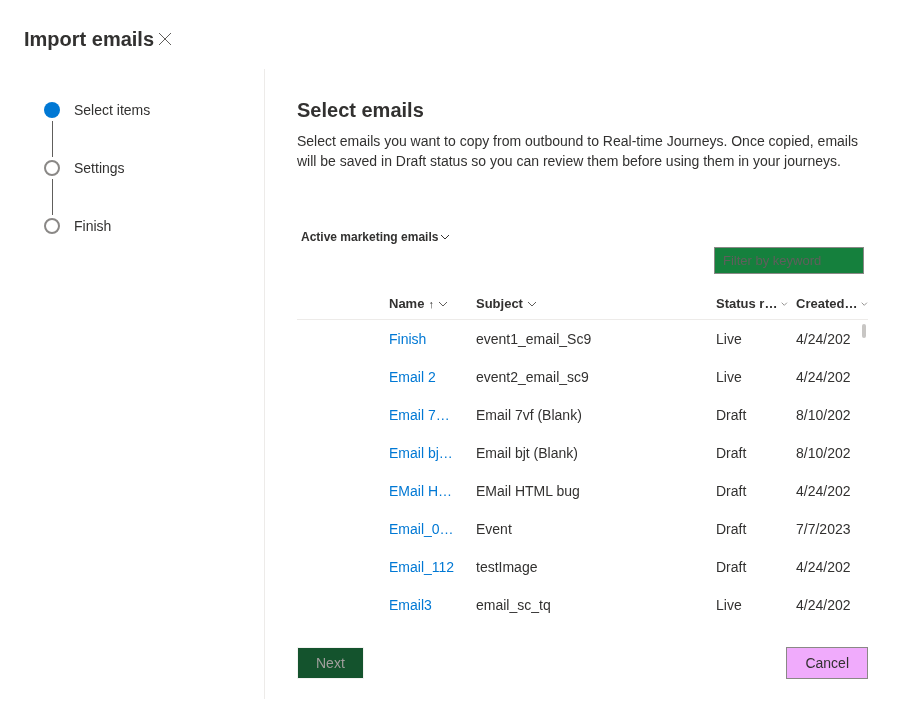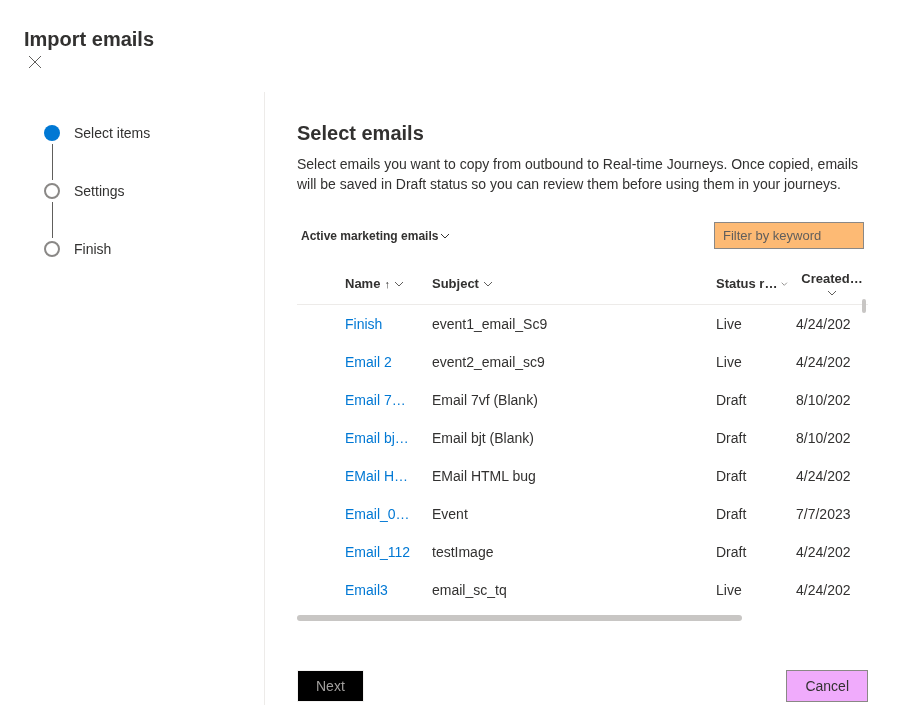--- a/index.html
+++ b/index.html
@@ -1,18 +1,18 @@
 <!DOCTYPE html>
 <html><head>
   <meta charset="utf-8">
   <style>
     * { box-sizing: border-box; margin: 0; padding: 0; font-family: "Segoe UI", -apple-system, sans-serif; }
     body { width: 900px; height: 705px; background: #fff; color: #323130; font-size: 14px; position: relative; }
     
-    .header { padding: 28px 40px 16px 24px; display: flex; align-items: flex-start; flex-direction: column; }
+    .header { padding: 28px 40px 16px 24px; display: flex; align-items: flex-start; }
     .header h1 { font-size: 20px; font-weight: 600; color: #323130; }
     .close-btn { background: none; border: none; cursor: pointer; padding: 4px; color: #605e5c; }
     .close-btn svg { width: 14px; height: 14px; }
     
     .body-container { display: flex; height: calc(100% - 75px); }
     
     .sidebar { width: 265px; padding: 30px 38px 20px 44px; border-right: 1px solid #edebe9; }
     .step-list { list-style: none; }
     .step-item { display: flex; align-items: center; gap: 14px; position: relative; height: 22px; }
     .step-indicator { width: 16px; height: 16px; border-radius: 50%; flex-shrink: 0; position: relative; z-index: 2; background: #fff; }
@@ -21,49 +21,49 @@
     .step-label { font-size: 14px; color: #323130; }
     .step-connector { height: 36px; width: 1px; background: #605e5c; margin-left: 7.5px; }
     
     .main { flex: 1; padding: 30px 32px 20px 32px; display: flex; flex-direction: column; position: relative; justify-content: space-between; }
     .main h2 { font-size: 20px; font-weight: 600; margin-bottom: 10px; }
     .description { font-size: 14px; color: #323130; line-height: 1.4; margin-bottom: 28px; }
     
     .table-controls { display: flex; justify-content: space-between; align-items: center; padding: 0 4px 14px 4px; }
     .view-selector { display: flex; align-items: center; gap: 2px; font-size: 12px; font-weight: 600; cursor: pointer; }
     .chevron-down { width: 10px; height: 6px; }
-    .filter-input { width: 150px; padding: 5px 8px; border: 1px solid #8a8886; font-size: 13px; background: #fdba74; }
+    .filter-input { width: 150px; padding: 5px 8px; border: 1px solid #8a8886; font-size: 13px; background: #15803d; margin-top: 48px; }
     .filter-input::placeholder { color: #605e5c; }
     
     .table-wrapper { position: relative; flex: 1; overflow: hidden; }
     .table-header-row { display: flex; padding: 8px 0; border-bottom: 1px solid #edebe9; font-weight: 600; font-size: 13px; }
     .col-checkbox { width: 48px; flex-shrink: 0; }
-    .col-name { width: 87px; flex-shrink: 0; padding-right: 20px; }
+    .col-name { width: 87px; flex-shrink: 0; padding-right: 20px; margin-left: 44px; }
     .col-subject { flex: 1; min-width: 0; padding-right: 8px; }
     .col-status { width: 80px; flex-shrink: 0; padding-right: 8px; }
-    .col-created { width: 72px; flex-shrink: 0; flex-direction: column; }
+    .col-created { width: 72px; flex-shrink: 0; }
     .th-cell { display: flex; align-items: center; gap: 4px; color: #323130; white-space: nowrap; overflow: hidden; text-overflow: ellipsis; cursor: pointer; }
     .sort-arrow { font-size: 11px; }
     
     .table-body { }
     .table-row { display: flex; padding: 11px 0; font-size: 14px; align-items: center; }
     .table-row .cell { white-space: nowrap; overflow: hidden; text-overflow: ellipsis; }
     .name-link { color: #0078d4; cursor: pointer; }
     
     .hscroll-track { height: 8px; background: #fff; margin-top: 6px; position: relative; }
     .hscroll-thumb { position: absolute; left: 0; height: 6px; width: 78%; background: #c8c6c4; border-radius: 3px; }
     
     .vscroll-track { position: absolute; right: 2px; top: 36px; bottom: 28px; width: 6px; }
     .vscroll-thumb { position: absolute; top: 0; width: 4px; height: 14px; background: #c8c6c4; border-radius: 2px; right: 0; }
     
     .rows-count { padding: 14px 4px 0 52px; font-size: 14px; }
     
     .footer { display: flex; justify-content: space-between; padding: 22px 0 0 0; margin-top: auto; }
     .btn { padding: 7px 18px; font-size: 14px; border: 1px solid transparent; cursor: pointer; font-family: inherit; }
-    .btn-next { background: #000000; color: #a19f9d; border-color: #f3f2f1; }
+    .btn-next { background: #14532d; color: #a19f9d; border-color: #f3f2f1; }
     .btn-cancel { background: #f0abfc; color: #323130; border: 1px solid #8a8886; }
   </style>
 </head>
 <body>
 
 <div class="header">
   <h1>Import emails</h1>
   <button class="close-btn">
     <svg viewBox="0 0 14 14">
         <path d="M1 1 L13 13 M13 1 L1 13" stroke="#605e5c" stroke-width="1" fill="none"></path>

